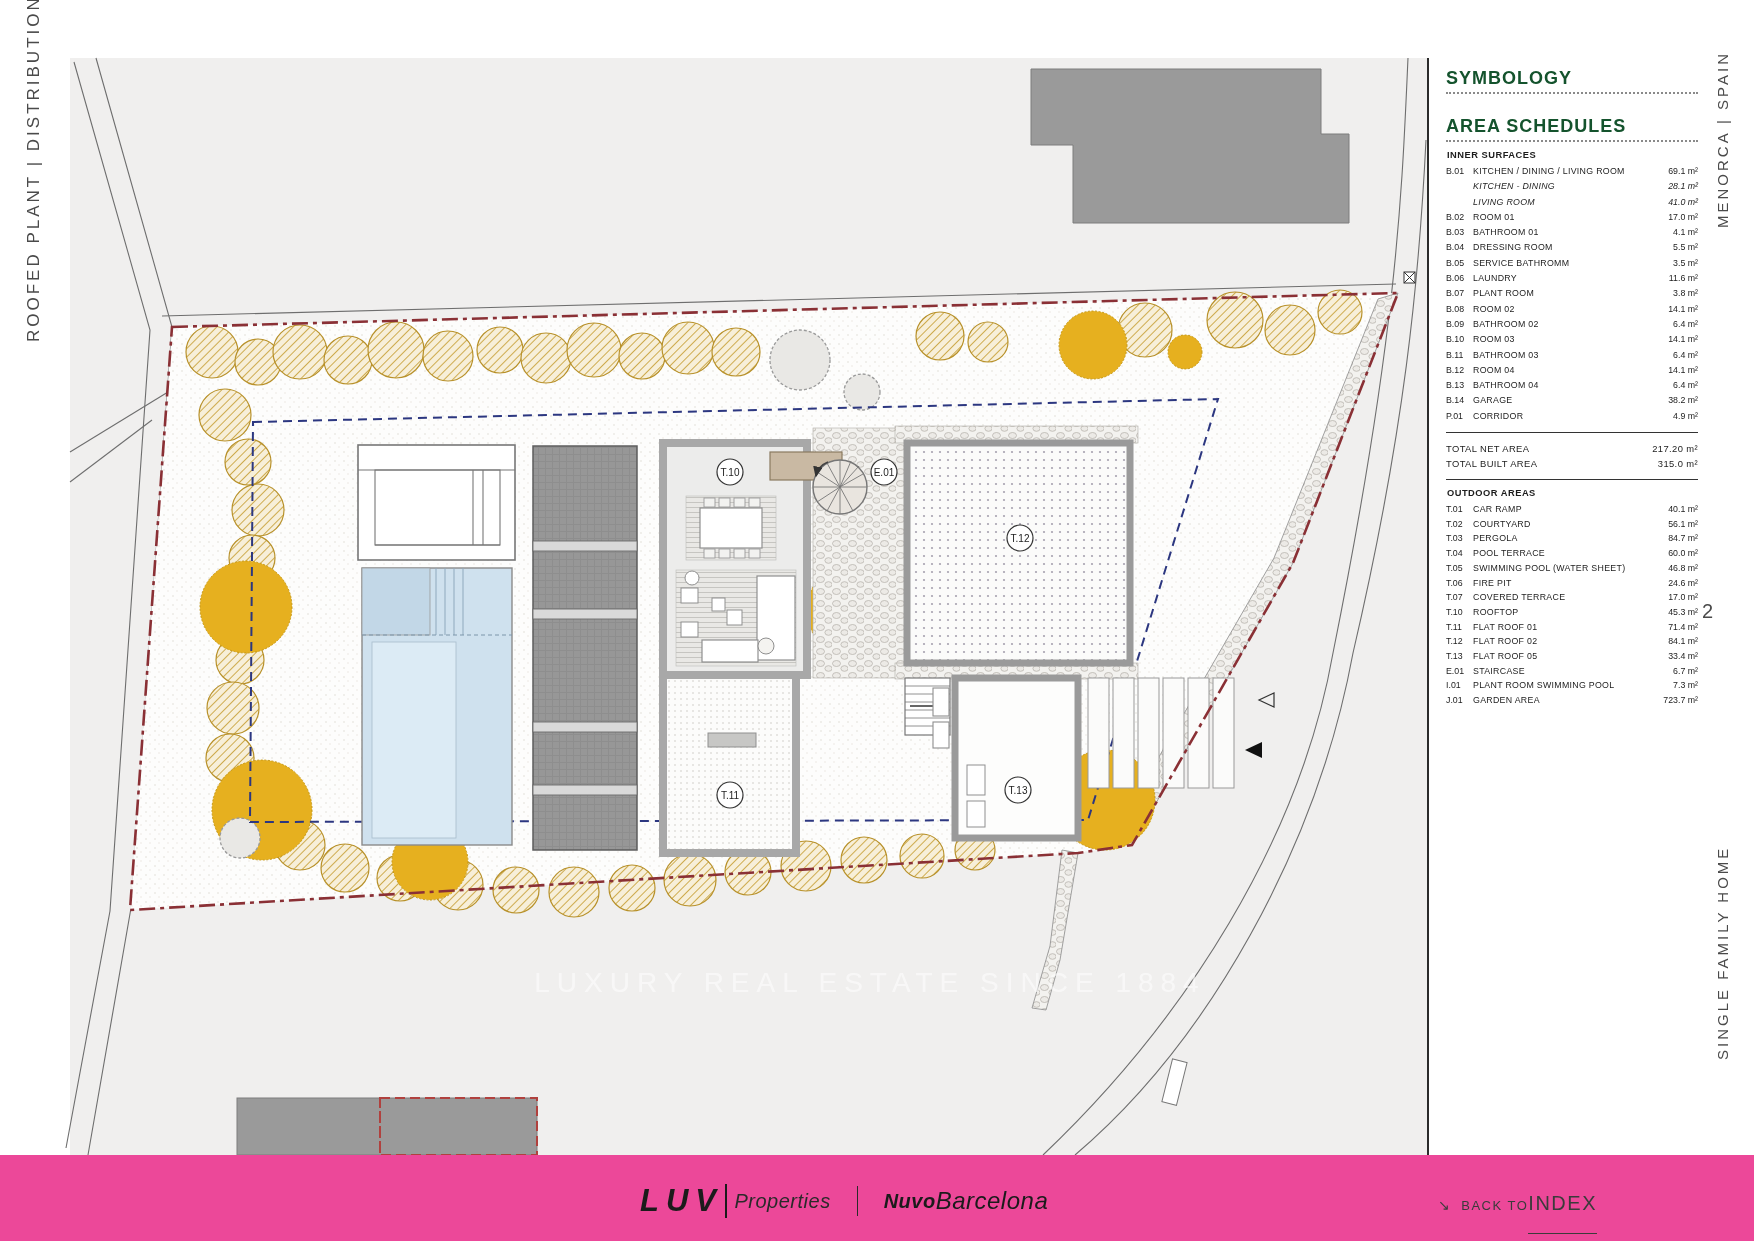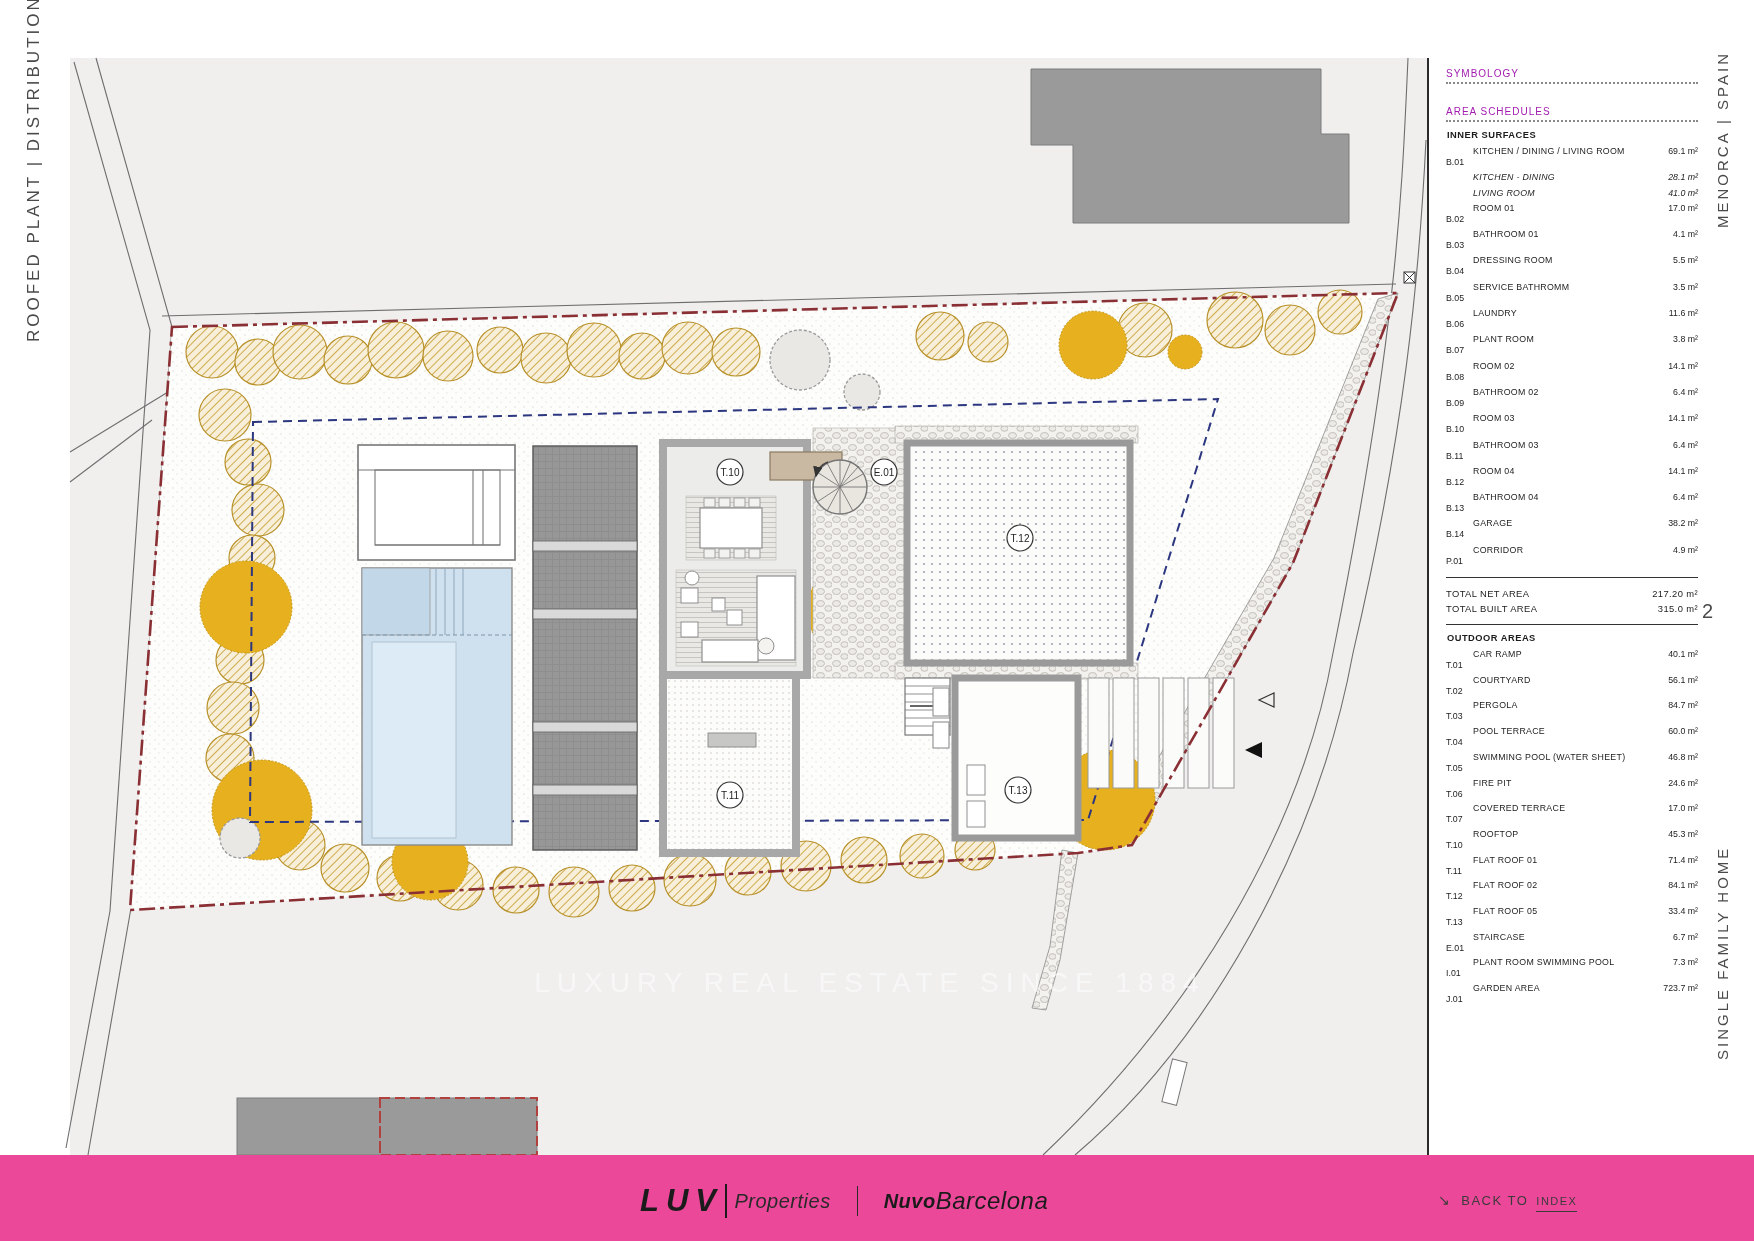--- a/index.html
+++ b/index.html
@@ -2,49 +2,49 @@
 <html><head>
 <meta charset="utf-8">
 <style>
   html,body{margin:0;padding:0;background:#ffffff;}
   .page{position:relative;width:1754px;height:1241px;background:#ffffff;overflow:hidden;
         font-family:"Liberation Sans", sans-serif;color:#222;}
   svg text{font-family:"Liberation Sans", sans-serif;}
   .vtext{position:absolute;writing-mode:vertical-rl;transform:rotate(180deg);
          color:#4a4a4a;letter-spacing:3px;font-size:16px;white-space:nowrap;}
   .panel{position:absolute;left:1446px;top:68px;width:252px;font-size:9px;color:#1c1c1c;}
-  .panel h2{font-size:10px;font-weight:normal;letter-spacing:1px;margin:0 0 2px 0;color:#a21caf;}
+  .panel h2{font-size:18px;font-weight:bold;letter-spacing:1px;margin:0 0 2px 0;color:#14532d;}
   .dotline{border-bottom:2px dotted #8a8a8a;margin:2px 0 8px 0;height:1px;}
   .legend-row{display:flex;align-items:center;height:15px;}
   .legend-swatch{width:46px;border-top:2.5px dashed #000;margin-right:14px;flex:none;}
   .legend-label{font-size:8.6px;letter-spacing:.4px;}
   .subhead{font-weight:bold;font-size:9.3px;letter-spacing:.5px;margin:4px 0 4px 1px;}
   .arow{display:flex;line-height:15.3px;font-size:8.8px;}
-  .arow .code{width:27px;flex:none;margin-top:11px;}
+  .arow .code{width:27px;flex:none;}
   .arow .nm{flex:1;letter-spacing:.3px;}
   .arow .val{flex:none;text-align:right;min-width:48px;}
   .arow.i .nm{font-style:italic;}
   .arow.i .val{font-style:italic;}
   .outrow{line-height:14.7px;}
   .rule{border-top:1.4px solid #333;margin:8px 0;}
   .totrow{display:flex;font-size:9.4px;line-height:15px;letter-spacing:.4px;}
   .totrow .nm{flex:1;}
   .pagenum{position:absolute;left:1702px;top:600px;font-size:20px;color:#4a4a4a;letter-spacing:4px;}
   .footer{position:absolute;left:0;top:1155px;width:1754px;height:98px;background:#ec4899;font-style:italic;}
   .brand{position:absolute;left:640px;top:28px;display:flex;align-items:center;color:#1b1b1b;}
   .luv{font-size:31px;font-weight:bold;letter-spacing:7px;}
   .thinbar{width:1.5px;height:34px;background:#1b1b1b;margin:0 8px 0 2px;}
   .props{font-size:20px;color:#2a2a2a;letter-spacing:.5px;}
   .midbar{width:1px;height:30px;background:#2a2a2a;margin:0 26px;}
   .nuvo-b{font-size:20px;font-weight:bold;letter-spacing:.5px;}
   .nuvo-l{font-size:24px;letter-spacing:.5px;}
   .backidx{position:absolute;left:1438px;top:1192px;font-size:13px;color:#3b3b3b;
            display:flex;align-items:baseline;letter-spacing:1.5px;}
   .backidx .arrow{font-size:14px;margin-right:10px;}
-  .backidx .idx{font-size:11px;margin-left:8px;border-bottom:1.4px solid #3b3b3b;padding-bottom:4px;}
+  .backidx .idx{font-size:20px;margin-left:0;border-bottom:1.4px solid #3b3b3b;padding-bottom:18px;}
   .divider{position:absolute;left:1427px;top:58px;width:2px;height:1097px;background:#2b2b2b;}
 </style>
 </head>
 <body>
 
 <div class="page">
 
   <svg width="1754" height="1241" viewBox="0 0 1754 1241" style="position:absolute;left:0;top:0;">
     <defs>
       <pattern id="stipple" width="9" height="9" patternUnits="userSpaceOnUse">

